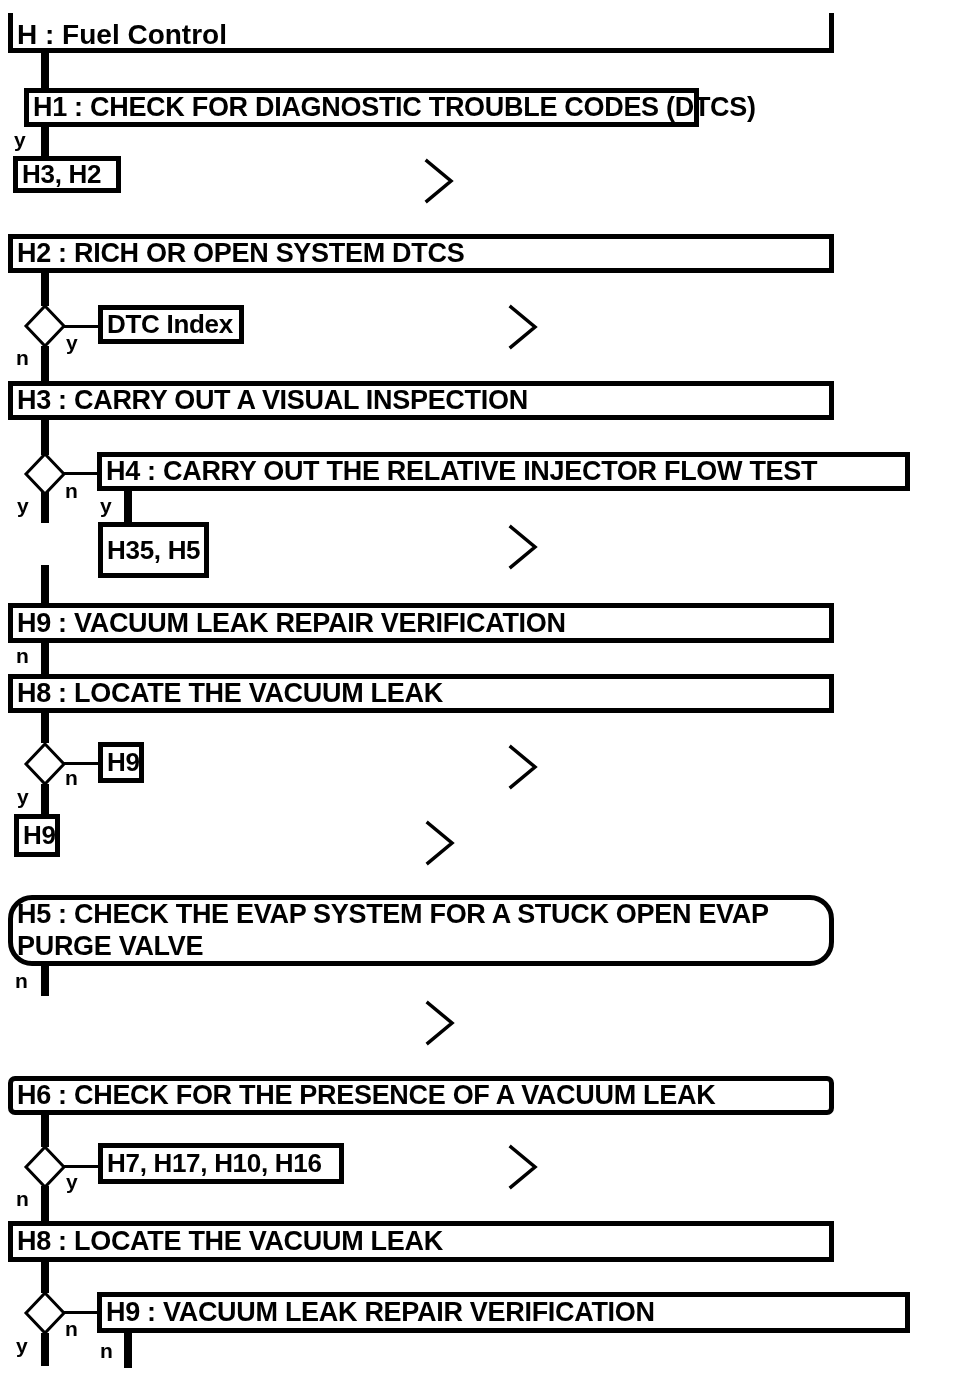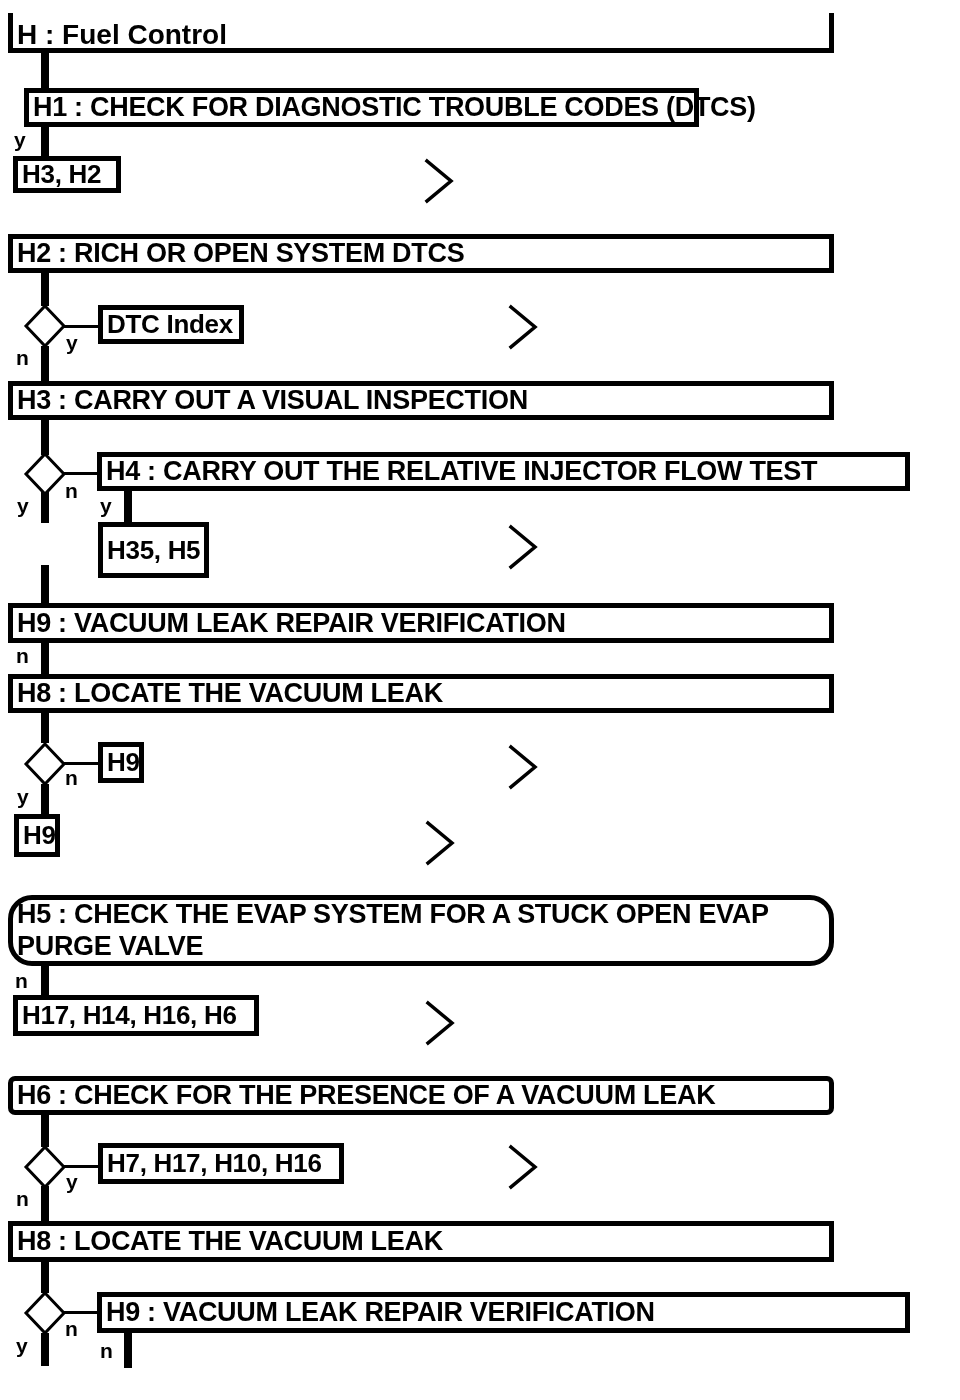--- a/index.html
+++ b/index.html
@@ -109,21 +109,20 @@
   <div class="box gobox" style="left:98px; top:522px; width:111px; height:56px;">H35, H5</div>
 
   <div class="box" style="left:8px; top:603px; width:826px; height:40px;">H9 : VACUUM LEAK REPAIR VERIFICATION</div>
   <div class="box" style="left:8px; top:674px; width:826px; height:39px;">H8 : LOCATE THE VACUUM LEAK</div>
   <div class="box gobox" style="left:98px; top:742px; width:46px; height:41px;">H9</div>
   <div class="box gobox" style="left:14px; top:814px; width:46px; height:43px;">H9</div>
 
   <div class="box wrapbox" style="left:8px; top:895px; width:826px; height:71px;">
     <div class="wrap-text">H5 : CHECK THE EVAP SYSTEM FOR A STUCK OPEN EVAP PURGE VALVE</div>
   </div>
-  <div class="box gobox" style="left:13px; top:995px; width:246px; height:41px;">H17, H14, H16, H6</div>
 
   <div class="box" style="left:8px; top:1076px; width:826px; height:39px;border-radius:7px;">H6 : CHECK FOR THE PRESENCE OF A VACUUM LEAK</div>
   <div class="box gobox" style="left:98px; top:1143px; width:246px; height:41px;">H7, H17, H10, H16</div>
 
   <div class="box" style="left:8px; top:1221px; width:826px; height:41px;">H8 : LOCATE THE VACUUM LEAK</div>
   <div class="box" style="left:97px; top:1292px; width:813px; height:41px;">H9 : VACUUM LEAK REPAIR VERIFICATION</div>
 
   <div class="lbl" style="left:14px; top:129px;">y</div>
   <div class="lbl" style="left:66px; top:332px;">y</div>
   <div class="lbl" style="left:16px; top:347px;">n</div>

